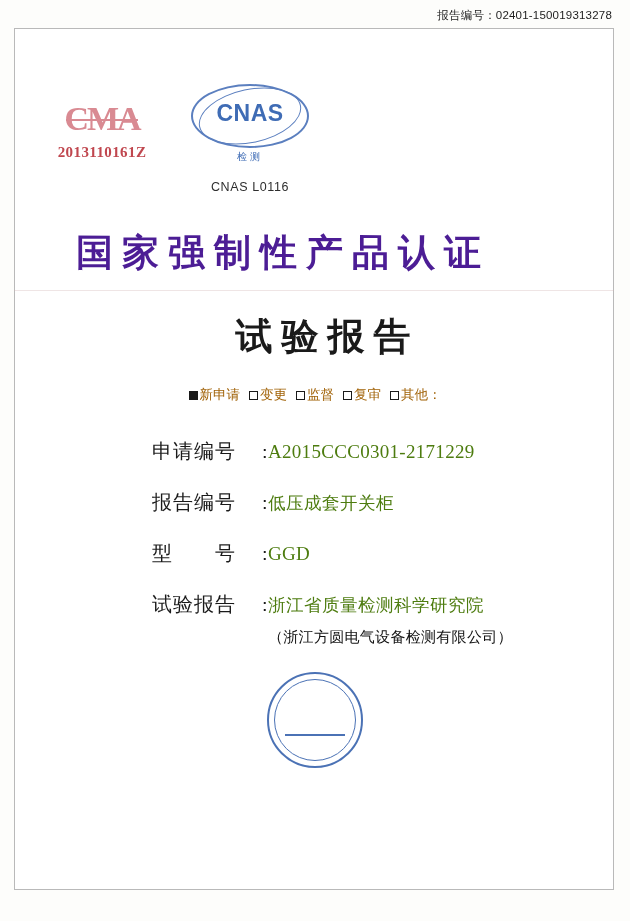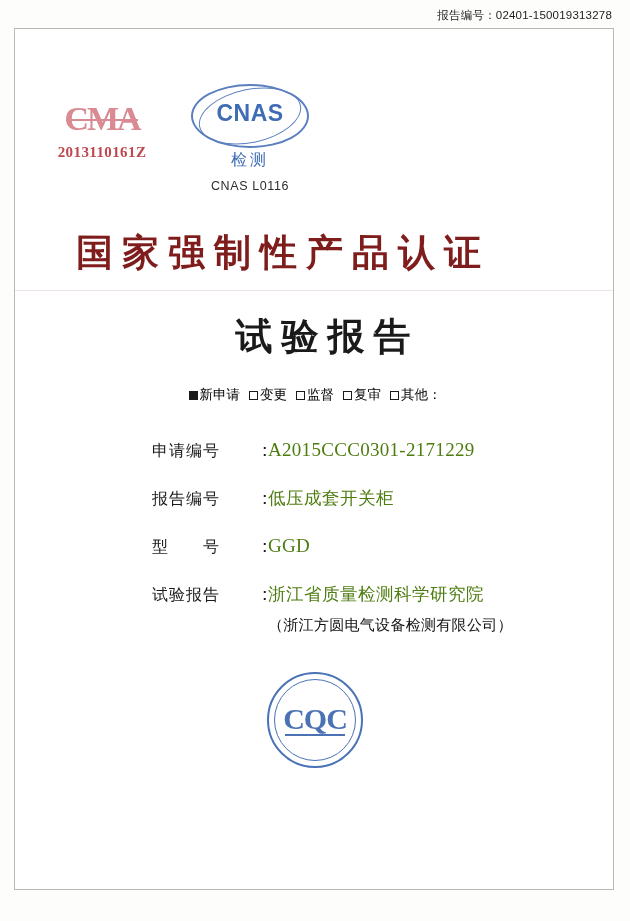--- a/index.html
+++ b/index.html
@@ -121,45 +121,45 @@
     left: 0; right: 0;
     top: 16px;
     font-family: "Liberation Sans", sans-serif;
     font-size: 23px;
     font-weight: bold;
     color: #3f6cb5;
     letter-spacing: 0.5px;
   }
   .cnas-cn {
     font-family: "Liberation Sans", sans-serif;
-    font-size: 16px;
+    font-size: 10px;
     color: #3f6cb5;
     letter-spacing: 3px;
     margin-top: 2px;
   }
   .cnas-code {
     font-family: "Liberation Sans", sans-serif;
     font-size: 12.5px;
     color: #2e2e2e;
     letter-spacing: 0.6px;
-    margin-top: 8px;
+    margin-top: 16px;
   }
 
   
   .title-main {
     position: absolute;
     left: 0;
     top: 228px;
     width: 557px;
     text-align: center;
     font-family: "DejaVu Serif", serif;
     font-size: 37px;
     font-weight: bold;
     letter-spacing: 9px;
-    color: #7f1d1d;
+    color: #4c1d95;
     text-indent: 9px;
   }
   .title-sub {
     position: absolute;
     left: 8px;
     top: 312px;
     width: 630px;
     text-align: center;
     font-family: "DejaVu Serif", serif;
     font-size: 37px;
@@ -171,21 +171,21 @@
 
   
   .checkline {
     position: absolute;
     left: 0;
     top: 386px;
     width: 630px;
     text-align: center;
     font-family: "DejaVu Sans", sans-serif;
     font-size: 13.5px;
-    color: #000000;
+    color: #a16207;
   }
   .checkline .opt {
     margin-right: 9px;
     white-space: nowrap;
   }
   .checkline .opt:last-child { margin-right: 0; }
   .box {
     display: inline-block;
     width: 9px;
     height: 9px;
@@ -210,21 +210,21 @@
     align-items: baseline;
     margin-bottom: 24px;
     font-size: 19px;
     color: #1a1a1a;
   }
   .field-label {
     font-family: Liberation Sans, sans-serif;
     width: 104px;
     flex: 0 0 104px;
     letter-spacing: 1px;
-    font-size: 16px;
+    font-size: 20px;
   }
   .field-label.spaced {
     letter-spacing: 1px;
   }
   .field-colon {
     width: 12px;
     flex: 0 0 12px;
     font-family: "DejaVu Serif", serif;
     font-size: 17.5px;
   }
@@ -370,17 +370,16 @@
       <span class="field-colon">：</span>
       <span class="field-value cn">浙江省质量检测科学研究院</span>
     </div>
     <div class="field-value-second">（浙江方圆电气设备检测有限公司）</div>
 
   </div>
 
   <div class="cqc">
     <span class="outer"></span>
     <span class="inner"></span>
-    <span class="txt">CQC</span>
     <span class="bar"></span>
   </div>
 
 </div>
 
 </body></html>

